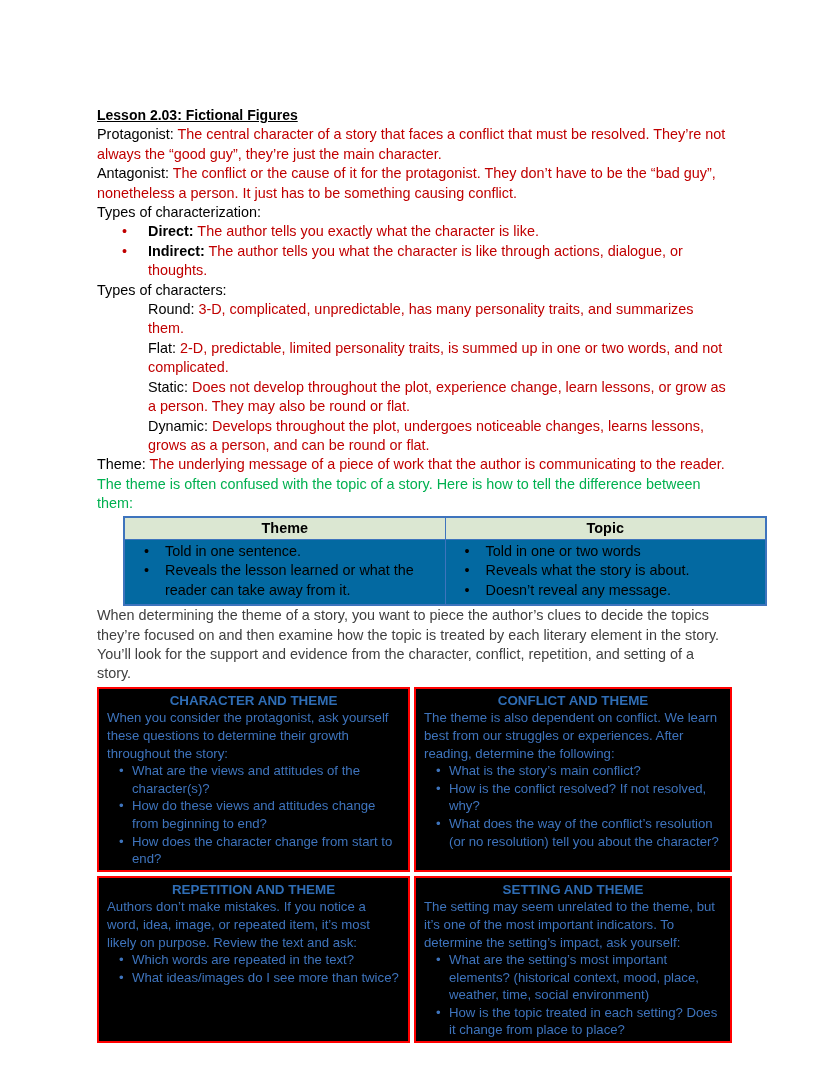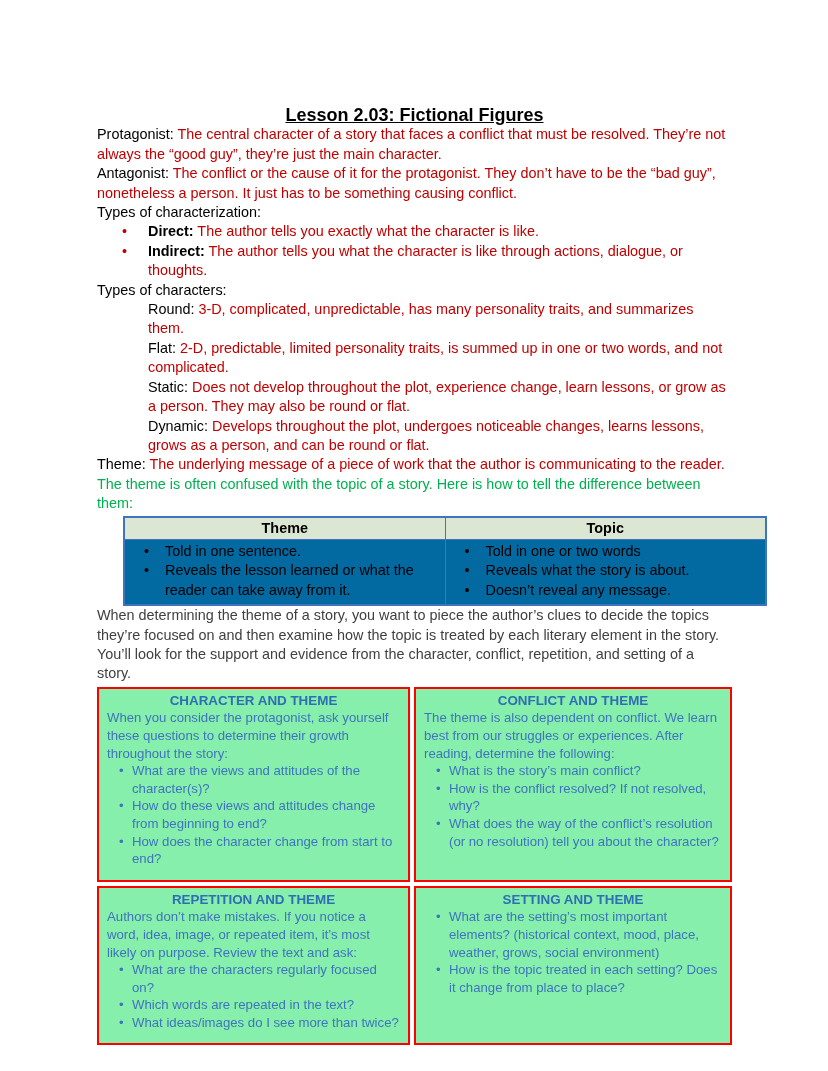--- a/index.html
+++ b/index.html
@@ -11,25 +11,24 @@
     background: #ffffff;
     font-family: "Liberation Sans", sans-serif;
     font-size: 14.4px;
     line-height: 19.4px;
     color: #000000;
     padding: 106px 96px 20px 97px;
     overflow: hidden;
   }
   p, h2, ul { margin: 0; padding: 0; }
   .heading {
-    font-size: 18px;
+    font-size: 14px;
     font-weight: bold;
     text-decoration: underline;
     color: #000000;
-    text-align: center;
   }
   .heading-2 { margin-top: 20px; }
   .red   { color: #c00000; }
   .green { color: #00b050; }
   .blue  { color: #404040; }
   .label { color: #000000; }
   .bold  { font-weight: bold; }
 
   
   ul.red-bullets { list-style: none; padding-left: 51px; }
@@ -79,23 +78,23 @@
   }
 
   
   .box-grid {
     display: grid;
     grid-template-columns: 313px 1fr;
     gap: 4px;
     margin-top: 3px;
   }
   .tbox {
-    background: #86efac;
+    background: #000000;
     border: 2px solid #ff0000;
-    padding: 3px 8px 12px 8px;
+    padding: 3px 8px 2px 8px;
     color: #3e74bd;
     font-size: 13.2px;
     line-height: 17.6px;
   }
   .tbox-title {
     text-align: center;
     font-weight: bold;
     color: #2f6db5;
     font-size: 13.4px;
   }
@@ -217,30 +216,30 @@
           <li>What is the story’s main conflict?</li>
           <li>How is the conflict resolved? If not resolved, why?</li>
           <li>What does the way of the conflict’s resolution (or no resolution) tell you about the character?</li>
         </ul>
       </div>
 
       <div class="tbox">
         <div class="tbox-title">REPETITION AND THEME</div>
         <p class="tbox-intro">Authors don’t make mistakes. If you notice a word, idea, image, or repeated item, it’s most likely on purpose. Review the text and ask:</p>
         <ul class="blue-bullets">
-          <li>What are the characters regularly focused on?</li>
           <li>Which words are repeated in the text?</li>
           <li>What ideas/images do I see more than twice?</li>
         </ul>
       </div>
 
       <div class="tbox">
         <div class="tbox-title">SETTING AND THEME</div>
-        <ul class="blue-bullets">
-          <li>What are the setting’s most important elements? (historical context, mood, place, weather, grows, social environment)</li>
+        <p class="tbox-intro">The setting may seem unrelated to the theme, but it’s one of the most important indicators. To determine the setting’s impact, ask yourself:</p>
+        <ul class="blue-bullets">
+          <li>What are the setting’s most important elements? (historical context, mood, place, weather, time, social environment)</li>
           <li>How is the topic treated in each setting? Does it change from place to place?</li>
         </ul>
       </div>
 
     </div>
   </section>
 
 </div>
 
 </body></html>

